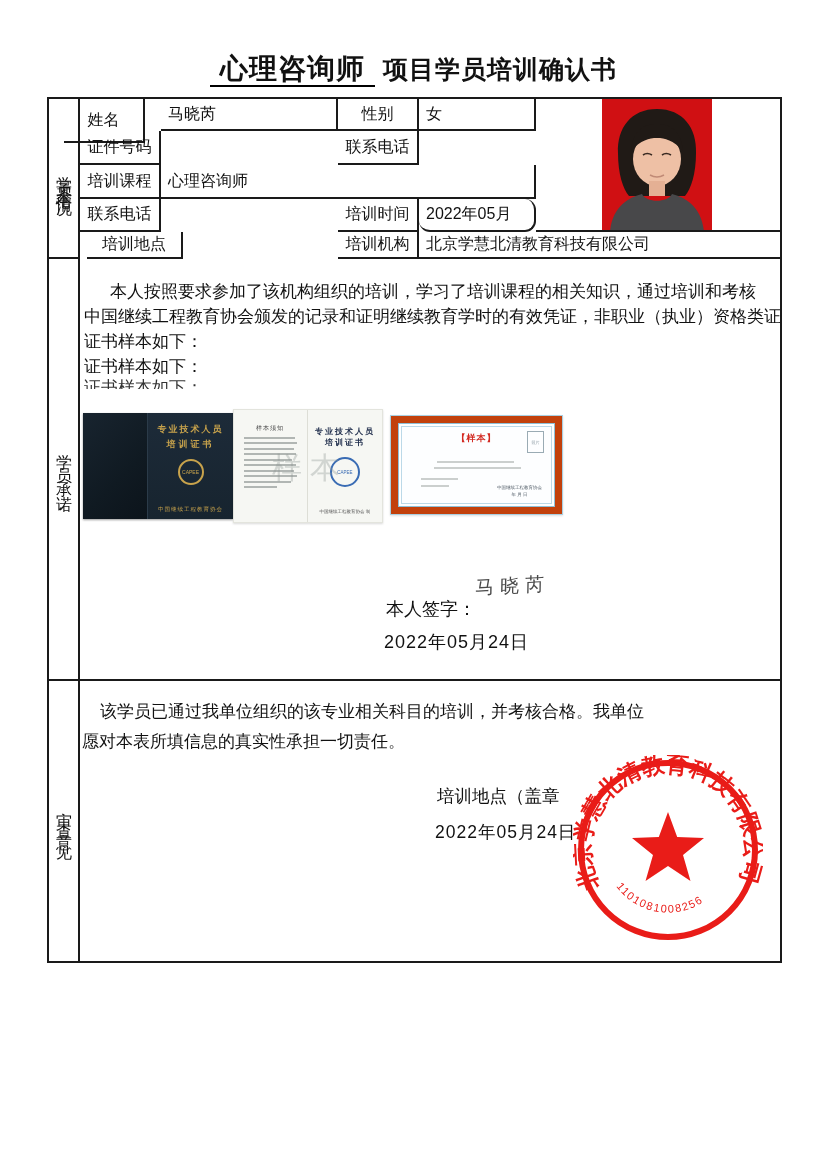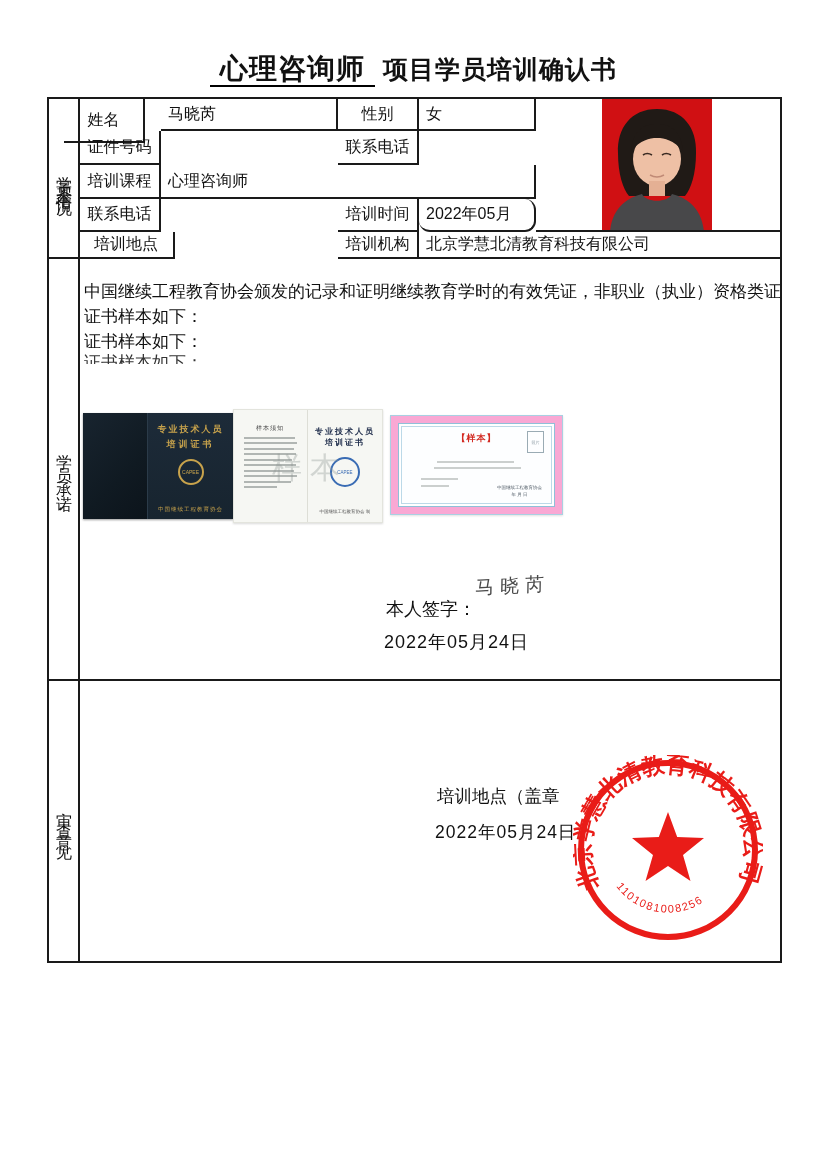--- a/index.html
+++ b/index.html
@@ -50,21 +50,21 @@
   .cert-b{left:153px;top:150px;width:150px;height:114px;background:#f6f7f3;border:1px solid #e3e4dd;display:flex;box-shadow:0 1px 2px rgba(0,0,0,.15);}
   .cert-b-left{width:50%;border-right:1px solid #ddded6;padding:14px 8px 0 10px;box-sizing:border-box;}
   .notice-title{font-size:6px;color:#444;margin:0 0 3px 12px;letter-spacing:1px;}
   .mline{height:2px;background:#9aa09e;margin:3.5px 0;opacity:.75;}
   .cert-b-right{width:50%;position:relative;text-align:center;padding-top:16px;box-sizing:border-box;}
   .inner-t{font-size:8px;font-weight:bold;color:#22304e;letter-spacing:2px;line-height:11px;}
   .blue-seal{width:26px;height:26px;border:2px solid #3a6cb4;border-radius:50%;margin:9px auto 0 auto;display:flex;align-items:center;justify-content:center;font-size:4.5px;color:#3a6cb4;}
   .inner-footer{position:absolute;bottom:8px;left:0;width:100%;font-size:4.5px;color:#555;}
   .watermark{position:absolute;left:38px;top:38px;font-size:30px;color:rgba(140,150,145,.35);letter-spacing:8px;pointer-events:none;}
 
-  .cert-c{left:310px;top:156px;width:173px;height:100px;background:#f9a8d4;border:1px solid #a9d0e2;padding:7px;box-sizing:border-box;box-shadow:0 1px 2px rgba(0,0,0,.12);}
+  .cert-c{left:310px;top:156px;width:173px;height:100px;background:#c2410c;border:1px solid #a9d0e2;padding:7px;box-sizing:border-box;box-shadow:0 1px 2px rgba(0,0,0,.12);}
   .cert-c-inner{width:100%;height:100%;background:#fdfeff;border:1px solid #8fc0d8;box-shadow:inset 0 0 0 2px #fff,inset 0 0 0 3px #bcd9e8;position:relative;box-sizing:border-box;}
   .sample-tag{position:absolute;top:8px;left:0;width:100%;text-align:center;font-size:9px;color:#d32a22;font-weight:bold;letter-spacing:1px;}
   .photo-box{position:absolute;top:7px;right:10px;width:15px;height:20px;border:1px solid #9aabb4;font-size:4px;color:#8a9aa2;display:flex;align-items:center;justify-content:center;}
   .c-lines{position:absolute;top:32px;left:22px;right:24px;}
   .c-lines .mline{margin:4.5px 0;opacity:.5;}
   .c-foot{position:absolute;right:12px;bottom:8px;text-align:center;font-size:4.5px;color:#55606a;line-height:7px;}
 
   
   .sig-hand{position:absolute;left:395px;top:314px;font-size:19px;color:#2a2a2a;transform:rotate(-3deg) skewX(-4deg);letter-spacing:6px;opacity:.85;}
   .sig-label{position:absolute;left:306px;top:338px;font-size:18px;}
@@ -111,28 +111,29 @@
         <ellipse cx="55" cy="60" rx="24" ry="27" fill="#eec0a5"></ellipse>
         <path d="M29,52 C31,30 43,25 55,25 C67,25 79,30 81,52 C71,41 63,39 55,39 C47,39 39,41 29,52 Z" fill="#201a16"></path>
         <path d="M41,56 q4,-3 9,0" stroke="#3a2a22" stroke-width="1.6" fill="none"></path>
         <path d="M60,56 q4,-3 9,0" stroke="#3a2a22" stroke-width="1.6" fill="none"></path>
         <path d="M48,76 q7,4 14,0" stroke="#c08a76" stroke-width="1.5" fill="none"></path>
         <rect x="47" y="82" width="16" height="15" fill="#e4b094"></rect>
         <path d="M8,133 C10,108 27,98 40,95 C44,104 66,104 70,95 C83,98 100,108 102,133 Z" fill="#48484a"></path>
       </svg>
     </div>
 
-    <div class="cell lbl br bb" style="left:30px;top:133px;width:96px;height:27px;">培训地点</div>
+    <div class="cell lbl br bb" style="left:38px;top:133px;width:96px;height:27px;">培训地点</div>
     <div class="cell lbl br bb" style="left:289px;top:133px;width:81px;height:27px;">培训机构</div>
     <div class="cell val bb" style="left:370px;top:133px;width:361px;height:27px;">北京学慧北清教育科技有限公司</div>
 
     <div class="cell vlabel ls2 br bb" style="left:0;top:160px;width:31px;height:422px;">学员承诺</div>
 
     <div class="cell promise-cell bb" style="left:31px;top:160px;width:700px;height:422px;">
       <div class="para">
+        <div class="pline indent1">本人按照要求参加了该机构组织的培训，学习了培训课程的相关知识，通过培训和考核</div>
         <div class="pline">中国继续工程教育协会颁发的记录和证明继续教育学时的有效凭证，非职业（执业）资格类证书。</div>
         <div class="pline">证书样本如下：</div>
         <div class="pline">证书样本如下：</div>
         <div class="pline clipped">证书样本如下：</div>
       </div>
 
       <div class="certs">
 
         <div class="cert cert-a">
           <div class="cert-a-back"></div>
@@ -186,20 +187,24 @@
       </div>
 
       <div class="sig-hand">马晓芮</div>
       <div class="sig-label">本人签字：</div>
       <div class="sig-date">2022年05月24日</div>
     </div>
 
     <div class="cell vlabel ls3 br" style="left:0;top:582px;width:31px;height:280px;">审查意见</div>
 
     <div class="cell review-cell" style="left:31px;top:582px;width:700px;height:280px;">
+      <div class="review-para">
+        <div class="pline" style="padding-left:18px;">该学员已通过我单位组织的该专业相关科目的培训，并考核合格。我单位</div>
+        <div class="pline">愿对本表所填信息的真实性承担一切责任。</div>
+      </div>
       <div class="unit-label">培训地点（盖章</div>
       <div class="review-date">2022年05月24日</div>
 
       <svg class="stamp" viewBox="0 0 190 190">
         <circle cx="95" cy="95" r="87" fill="none" stroke-width="6" stroke="#e8100c"></circle>
         <polygon points="95,57 104.2,82 131,83 110,100 117.5,126 95,111 72.5,126 80,100 59,83 85.8,82" fill="#e8100c"></polygon>
         <path id="sealArc" d="M 27.5,134 A 78,78 0 1 1 162.5,134" fill="none"></path>
         <text font-size="22.5" font-weight="bold" fill="#e8100c"><textPath href="#sealArc" startOffset="3">北京学慧北清教育科技有限公司</textPath></text>
         <path id="sealNum" d="M 41,128 A 64,64 0 0 0 149,128" fill="none"></path>
         <text font-size="11" letter-spacing="1.5" fill="#e8100c"><textPath href="#sealNum" startOffset="4">1101081008256</textPath></text>

